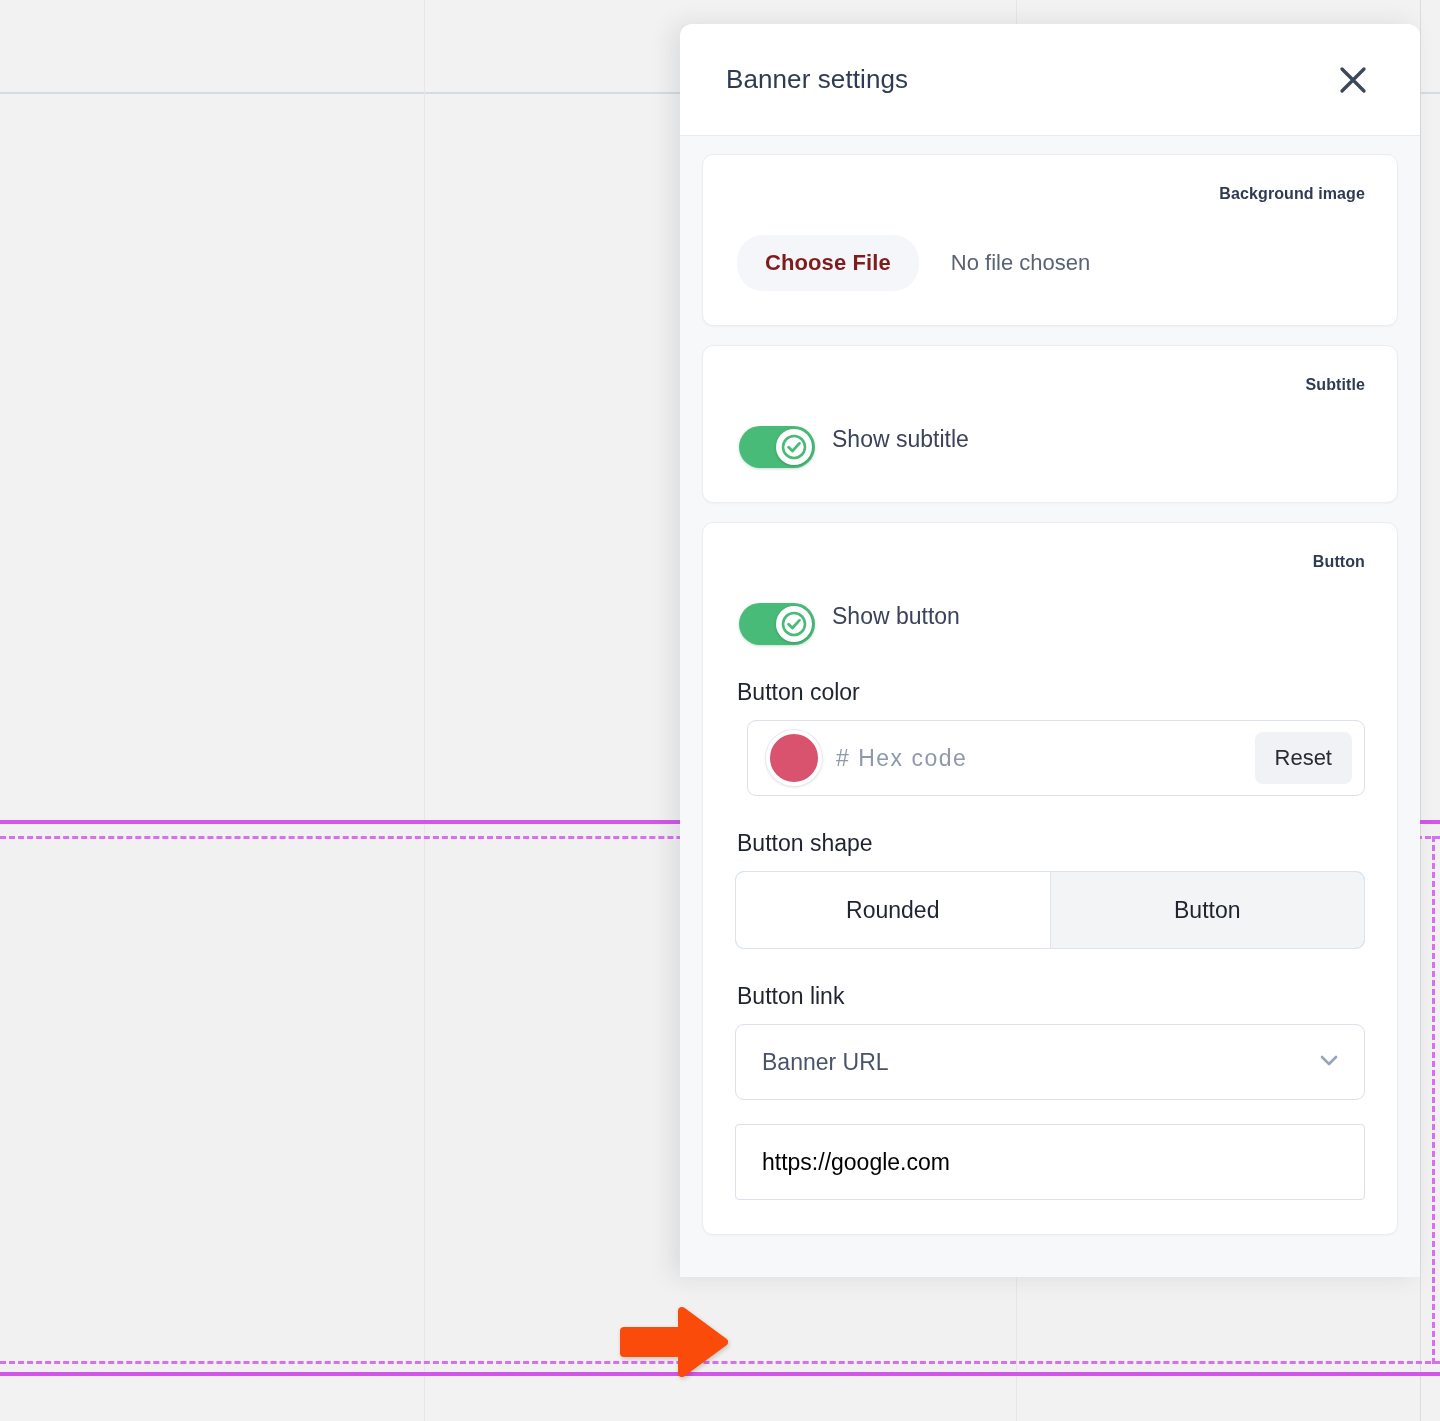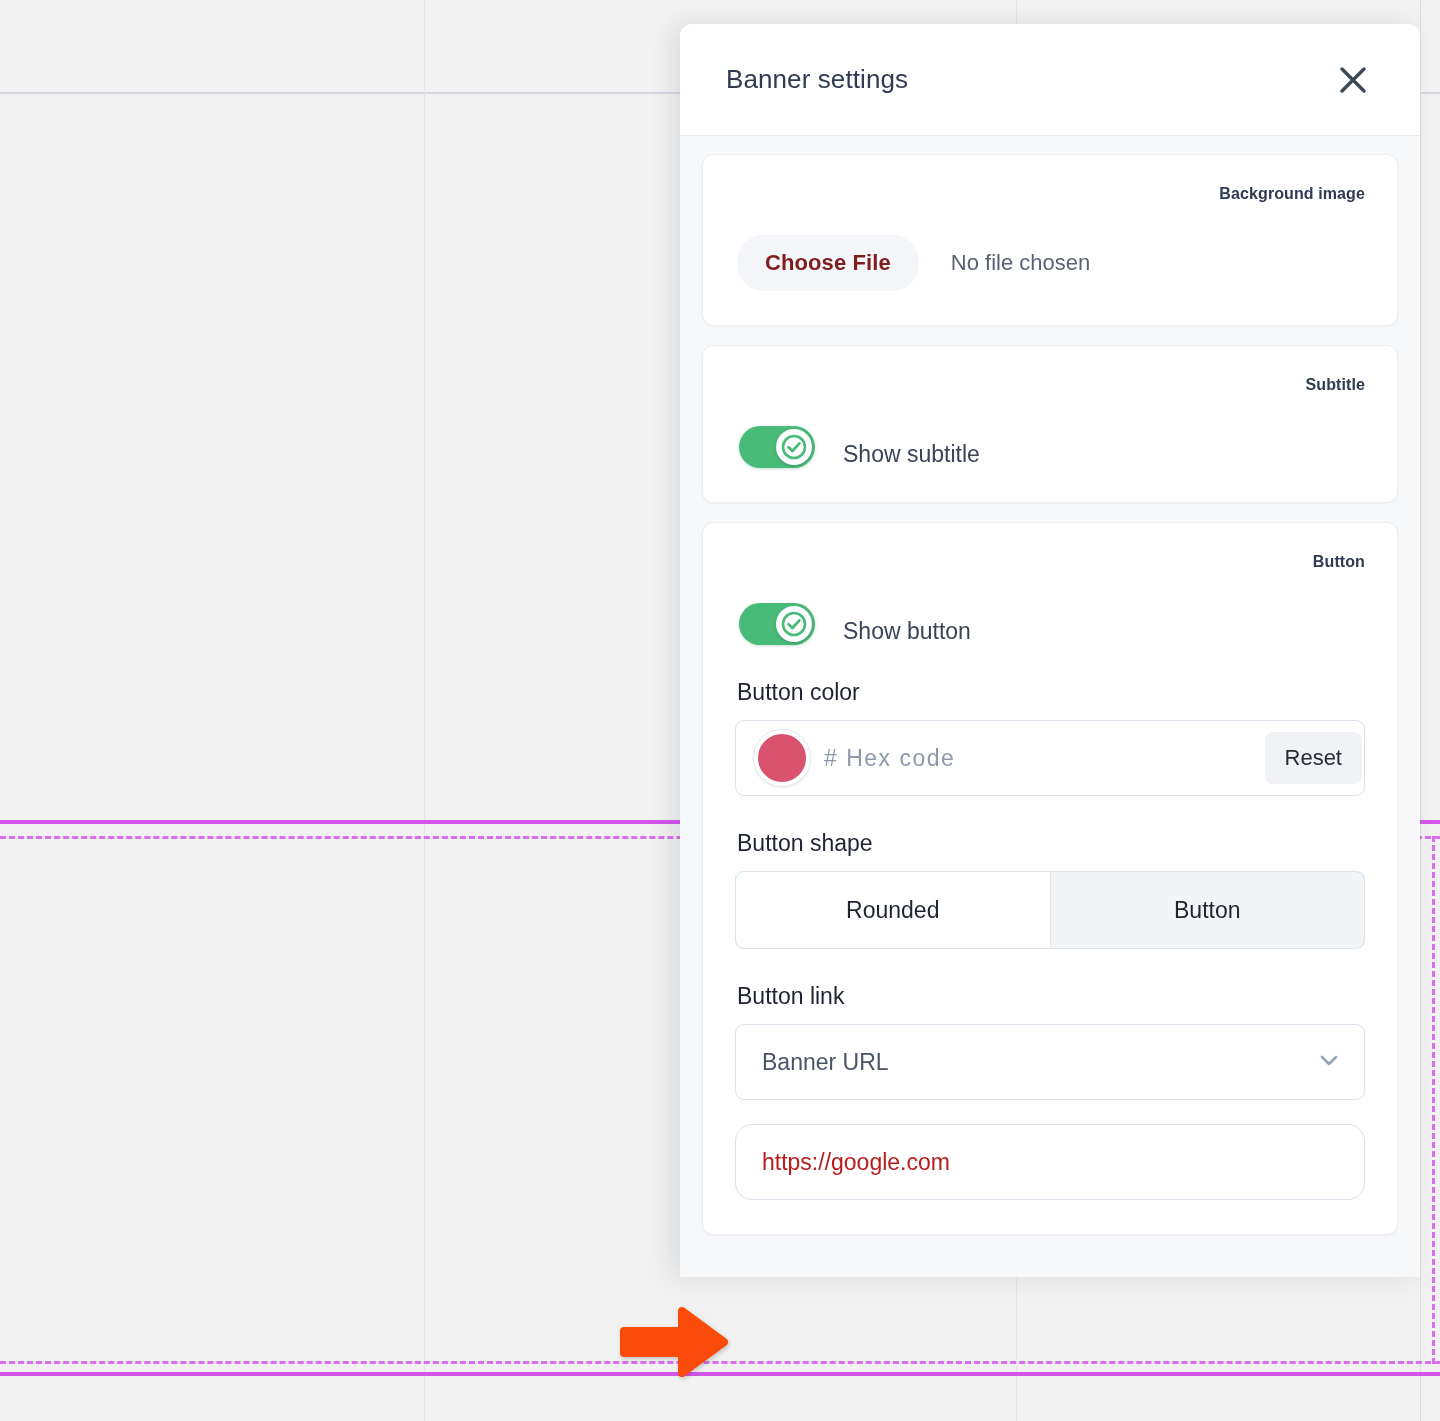--- a/index.html
+++ b/index.html
@@ -148,22 +148,22 @@
     letter-spacing: 0.1px;
   }
   .no-file-text {
     font-size: 22px;
     color: #5a6374;
   }
 
   
   .toggle-row {
     display: flex;
-    align-items: flex-end;
-    gap: 28px;
+    align-items: flex-start;
+    gap: 17px;
     padding-left: 4px;
   }
   .toggle {
     width: 76px;
     height: 42px;
     border-radius: 21px;
     background: #48bb78;
     position: relative;
     cursor: pointer;
     flex: none;
@@ -196,22 +196,23 @@
   }
   .field-group { margin-top: 34px; }
 
   .color-field {
     display: flex;
     align-items: center;
     border: 1px solid #dbe0ea;
     border-radius: 9px;
     background: #ffffff;
     height: 76px;
-    padding: 0 2px 0 18px;
-    box-sizing: border-box;
+    padding: 0 12px 0 18px;
+    box-sizing: border-box;
+    margin-left: 12px;
   }
   .color-swatch {
     width: 56px;
     height: 56px;
     border-radius: 50%;
     background: #d9536f;
     border: 4px solid #ffffff;
     box-shadow: 0 0 0 1px #e7e9ee, 0 1px 3px rgba(30, 40, 60, 0.18);
     box-sizing: border-box;
     flex: none;
@@ -288,27 +289,27 @@
     flex: 1;
     font-size: 23px;
     color: #4a5468;
   }
   .chevron { display: block; }
 
   .text-field {
     width: 100%;
     height: 76px;
     border: 1px solid #dbe0ea;
-    border-radius: 17px;
+    border-radius: 4px;
     background: #ffffff;
     box-sizing: border-box;
     padding: 0 26px;
     font-family: "Liberation Sans", sans-serif;
     font-size: 23px;
-    color: #b91c1c;
+    color: #000000;
     outline: none;
     margin-top: 24px;
   }
 
   
   #annotation-arrow {
     position: absolute;
     left: 620px;
     top: 1303px;
     width: 110px;

